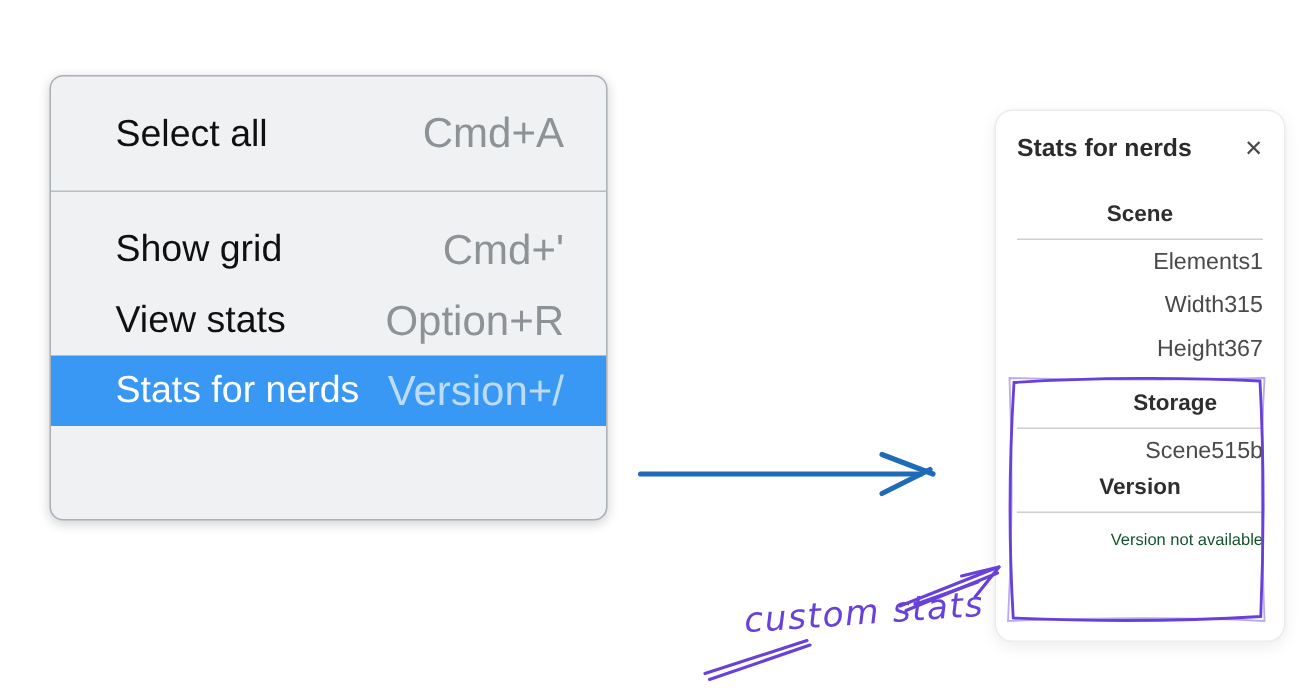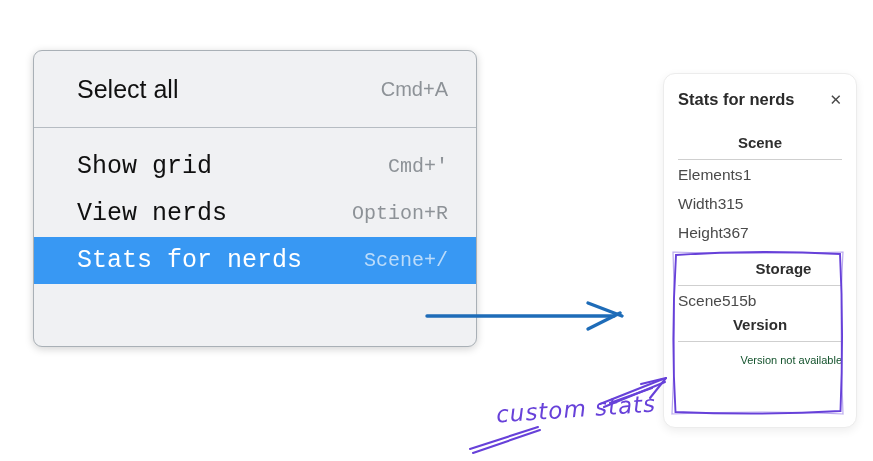--- a/index.html
+++ b/index.html
@@ -3,36 +3,36 @@
 <meta charset="utf-8">
 <style>
   html,body{margin:0;padding:0;}
   body{
     width:873px;height:461px;position:relative;background:#ffffff;
     font-family:"Liberation Sans", sans-serif;overflow:hidden;
   }
 
   
   .menu{
-    position:absolute;left:33px;top:50px;width:444px;height:297px;
+    position:absolute;left:33px;top:50px;width:372px;height:297px;
     box-sizing:border-box;background:#f0f1f3;
     border:1.5px solid #a9b0b6;border-radius:9px;
     box-shadow:0 2px 8px rgba(0,0,0,.18);
     overflow:hidden;
   }
   .menu-row{
     display:flex;justify-content:space-between;align-items:center;
     padding:0 28px 0 43px;box-sizing:border-box;
   }
   .row-first{height:76px;}
   .menu-divider{border-top:1.5px solid #b6bcc2;height:0;}
   .menu-body{padding-top:15px;}
-  .menu-item{height:47px;font-family:Liberation Mono, monospace;}
+  .menu-item{height:47px;}
   .mi-label{font-size:25px;color:#101010;}
-  .mi-short{font-size:20px;color:#8d9297;}
+  .mi-short{font-size:28px;color:#8d9297;}
   .menu-item.selected{background:#3898f3;}
   .menu-item.selected .mi-label{color:#ffffff;}
   .menu-item.selected .mi-short{color:#bcdcfa;}
 
   
   .stats{
     position:absolute;left:663px;top:73px;width:194px;height:355px;
     box-sizing:border-box;background:#ffffff;
     border:1px solid #ececec;border-radius:12px;
     box-shadow:0 3px 10px rgba(0,0,0,.07);
@@ -40,21 +40,21 @@
   }
   .stats-head{display:flex;justify-content:space-between;align-items:center;height:20px;}
   .stats-title{font-weight:bold;font-size:16.5px;color:#2b2b2b;}
   .stats-close{font-size:15px;color:#4a4a4a;line-height:15px;}
   .sec-h{text-align:center;font-weight:bold;font-size:15px;color:#2e2e2e;line-height:20px;}
   .sec1 .sec-h{margin-top:24px;}
   .sec2 .sec-h{margin-top:12px;padding-left:47px;}
   .sec3 .sec-h{margin-top:0;}
   .sec-div{border-top:1px solid #cfcfcf;height:0;margin-top:6px;}
   .srow{
-    display:flex;justify-content:flex-start;align-items:center;
+    display:flex;justify-content:flex-end;align-items:center;
     height:29px;font-size:15.5px;color:#4a4a4a;
   }
   .srow:first-of-type{margin-top:2px;}
   .s-note{font-size:11px;color:#14532d;margin-top:8px;line-height:20px;white-space:nowrap;text-align:right;}
 
   
   .overlay{position:absolute;left:0;top:0;z-index:5;pointer-events:none;}
 
   
   .annotation{
@@ -72,26 +72,26 @@
     <span class="mi-label">Select all</span>
     <span class="mi-short">Cmd+A</span>
   </div>
   <div class="menu-divider"></div>
   <div class="menu-body">
     <div class="menu-row menu-item">
       <span class="mi-label">Show grid</span>
       <span class="mi-short">Cmd+'</span>
     </div>
     <div class="menu-row menu-item">
-      <span class="mi-label">View nerds</span>
+      <span class="mi-label">View stats</span>
       <span class="mi-short">Option+R</span>
     </div>
     <div class="menu-row menu-item selected">
       <span class="mi-label">Stats for nerds</span>
-      <span class="mi-short">Scene+/</span>
+      <span class="mi-short">Version+/</span>
     </div>
   </div>
 </div>
 
 <div class="stats">
   <div class="stats-head">
     <span class="stats-title">Stats for nerds</span>
     <span class="stats-close">✕</span>
   </div>
 

